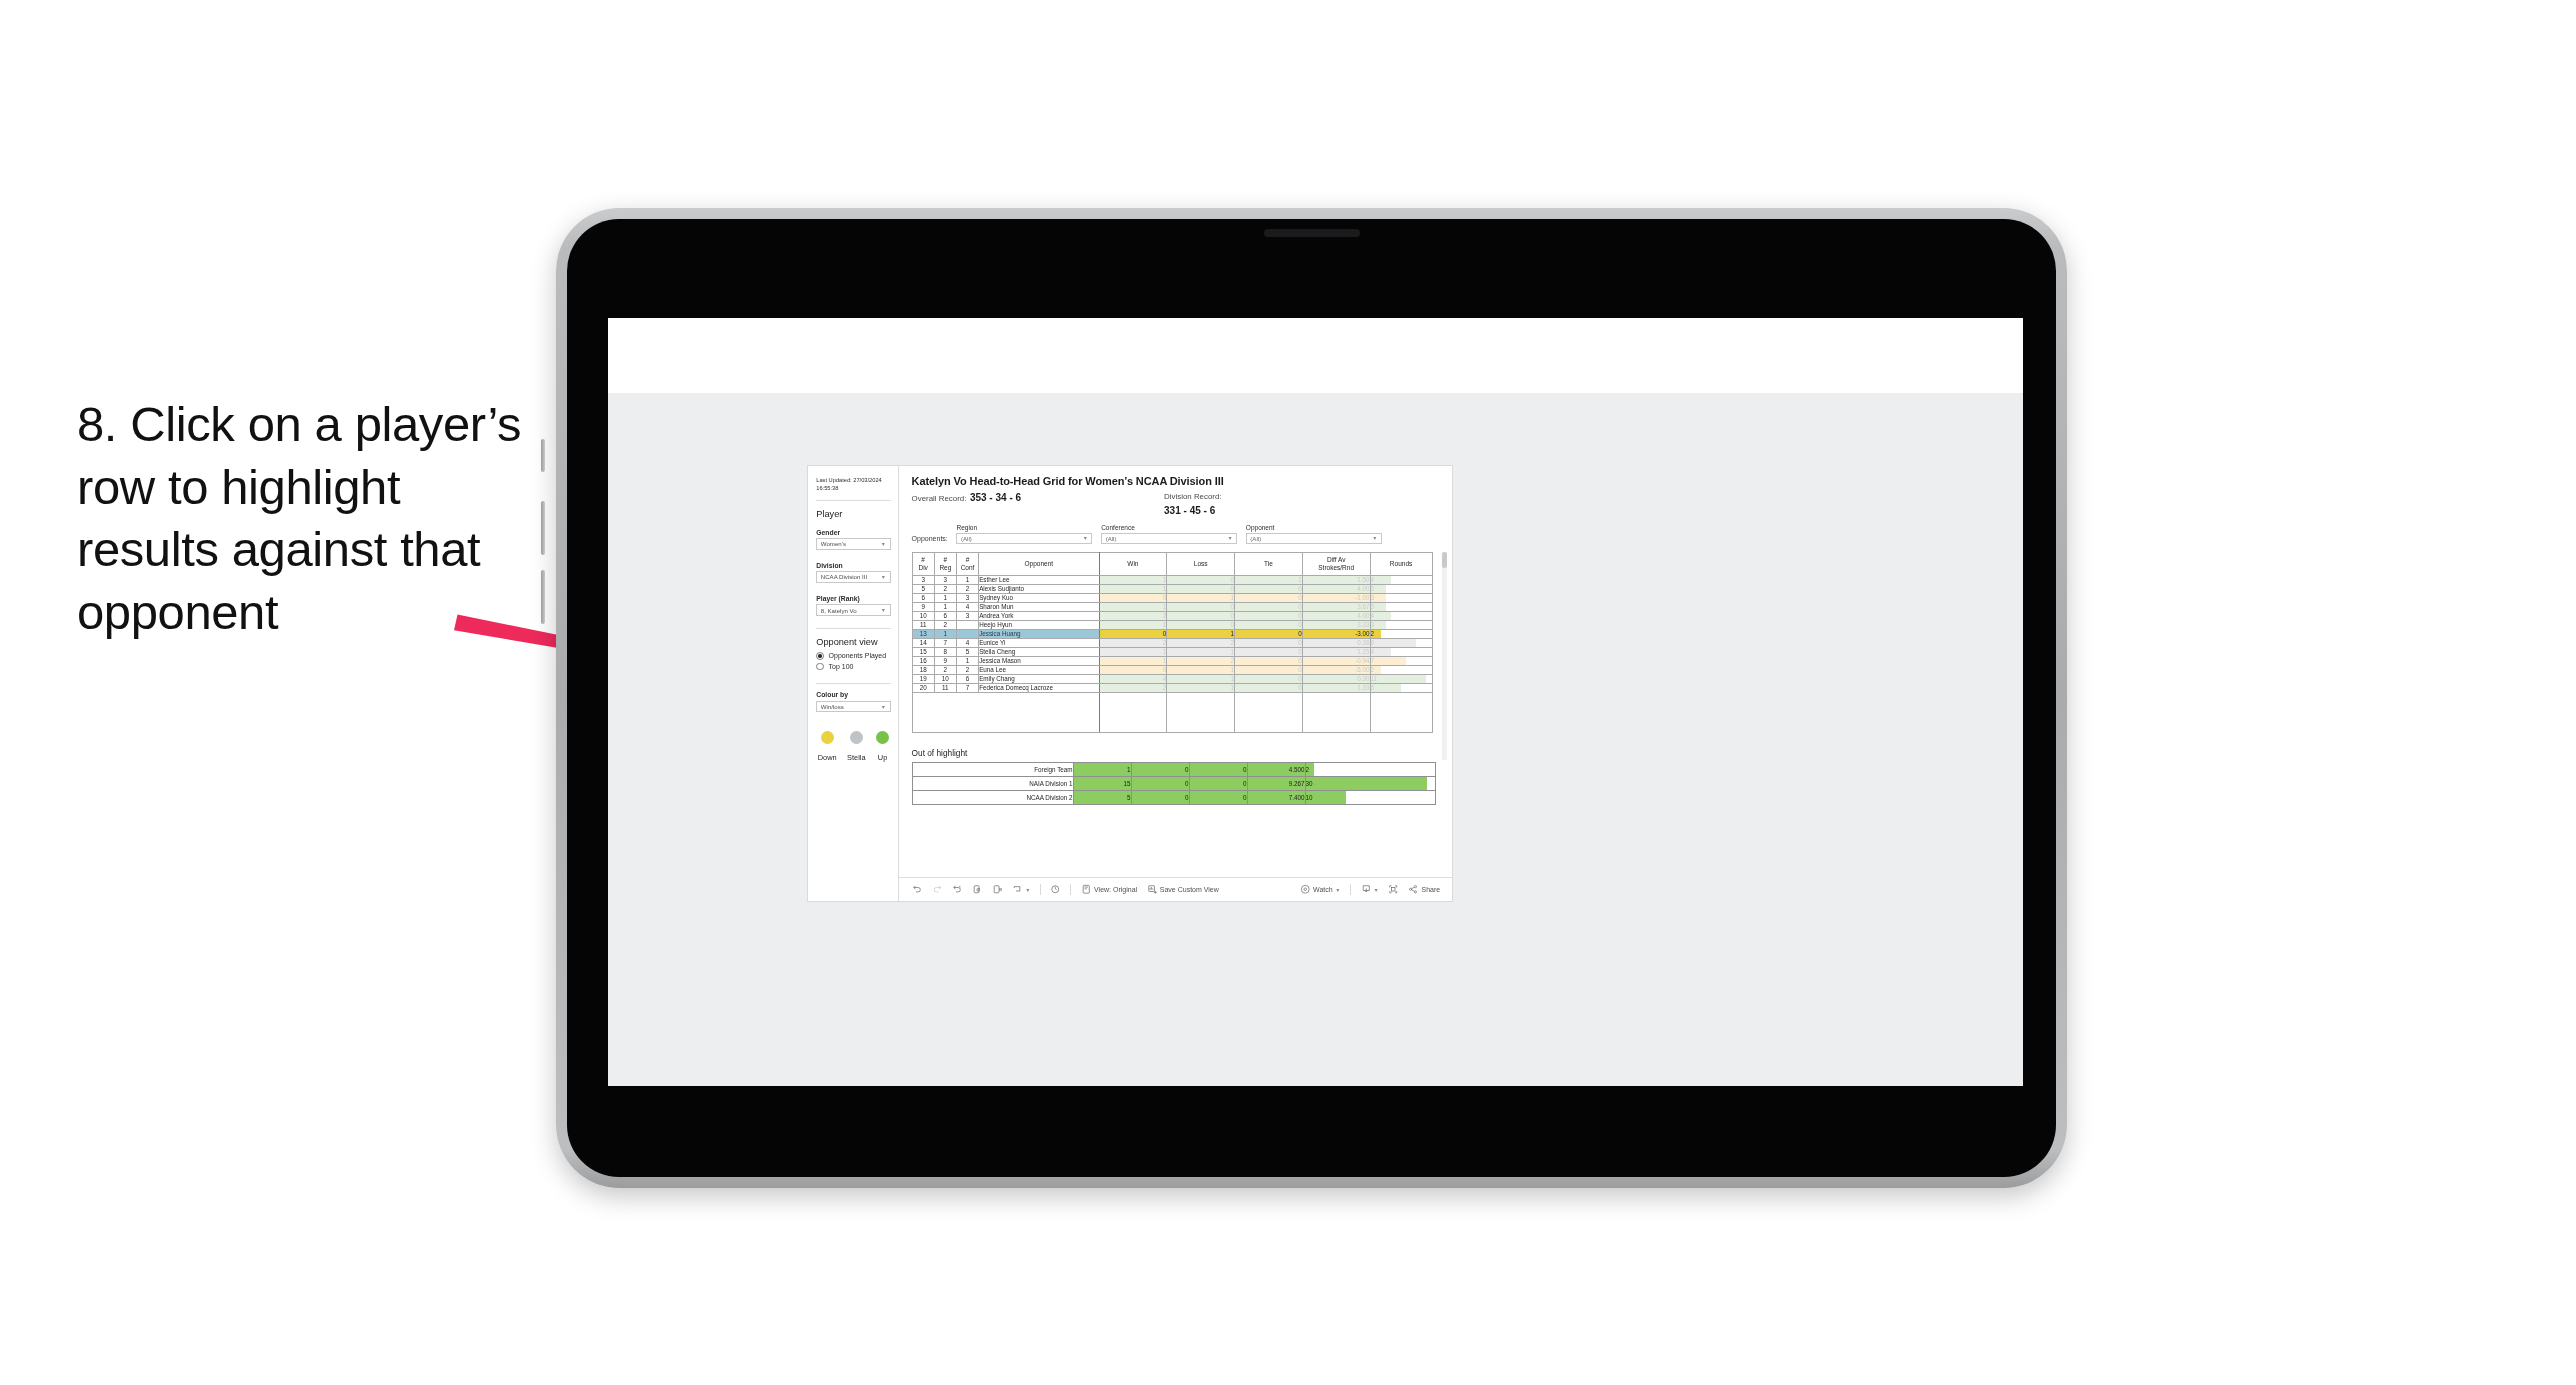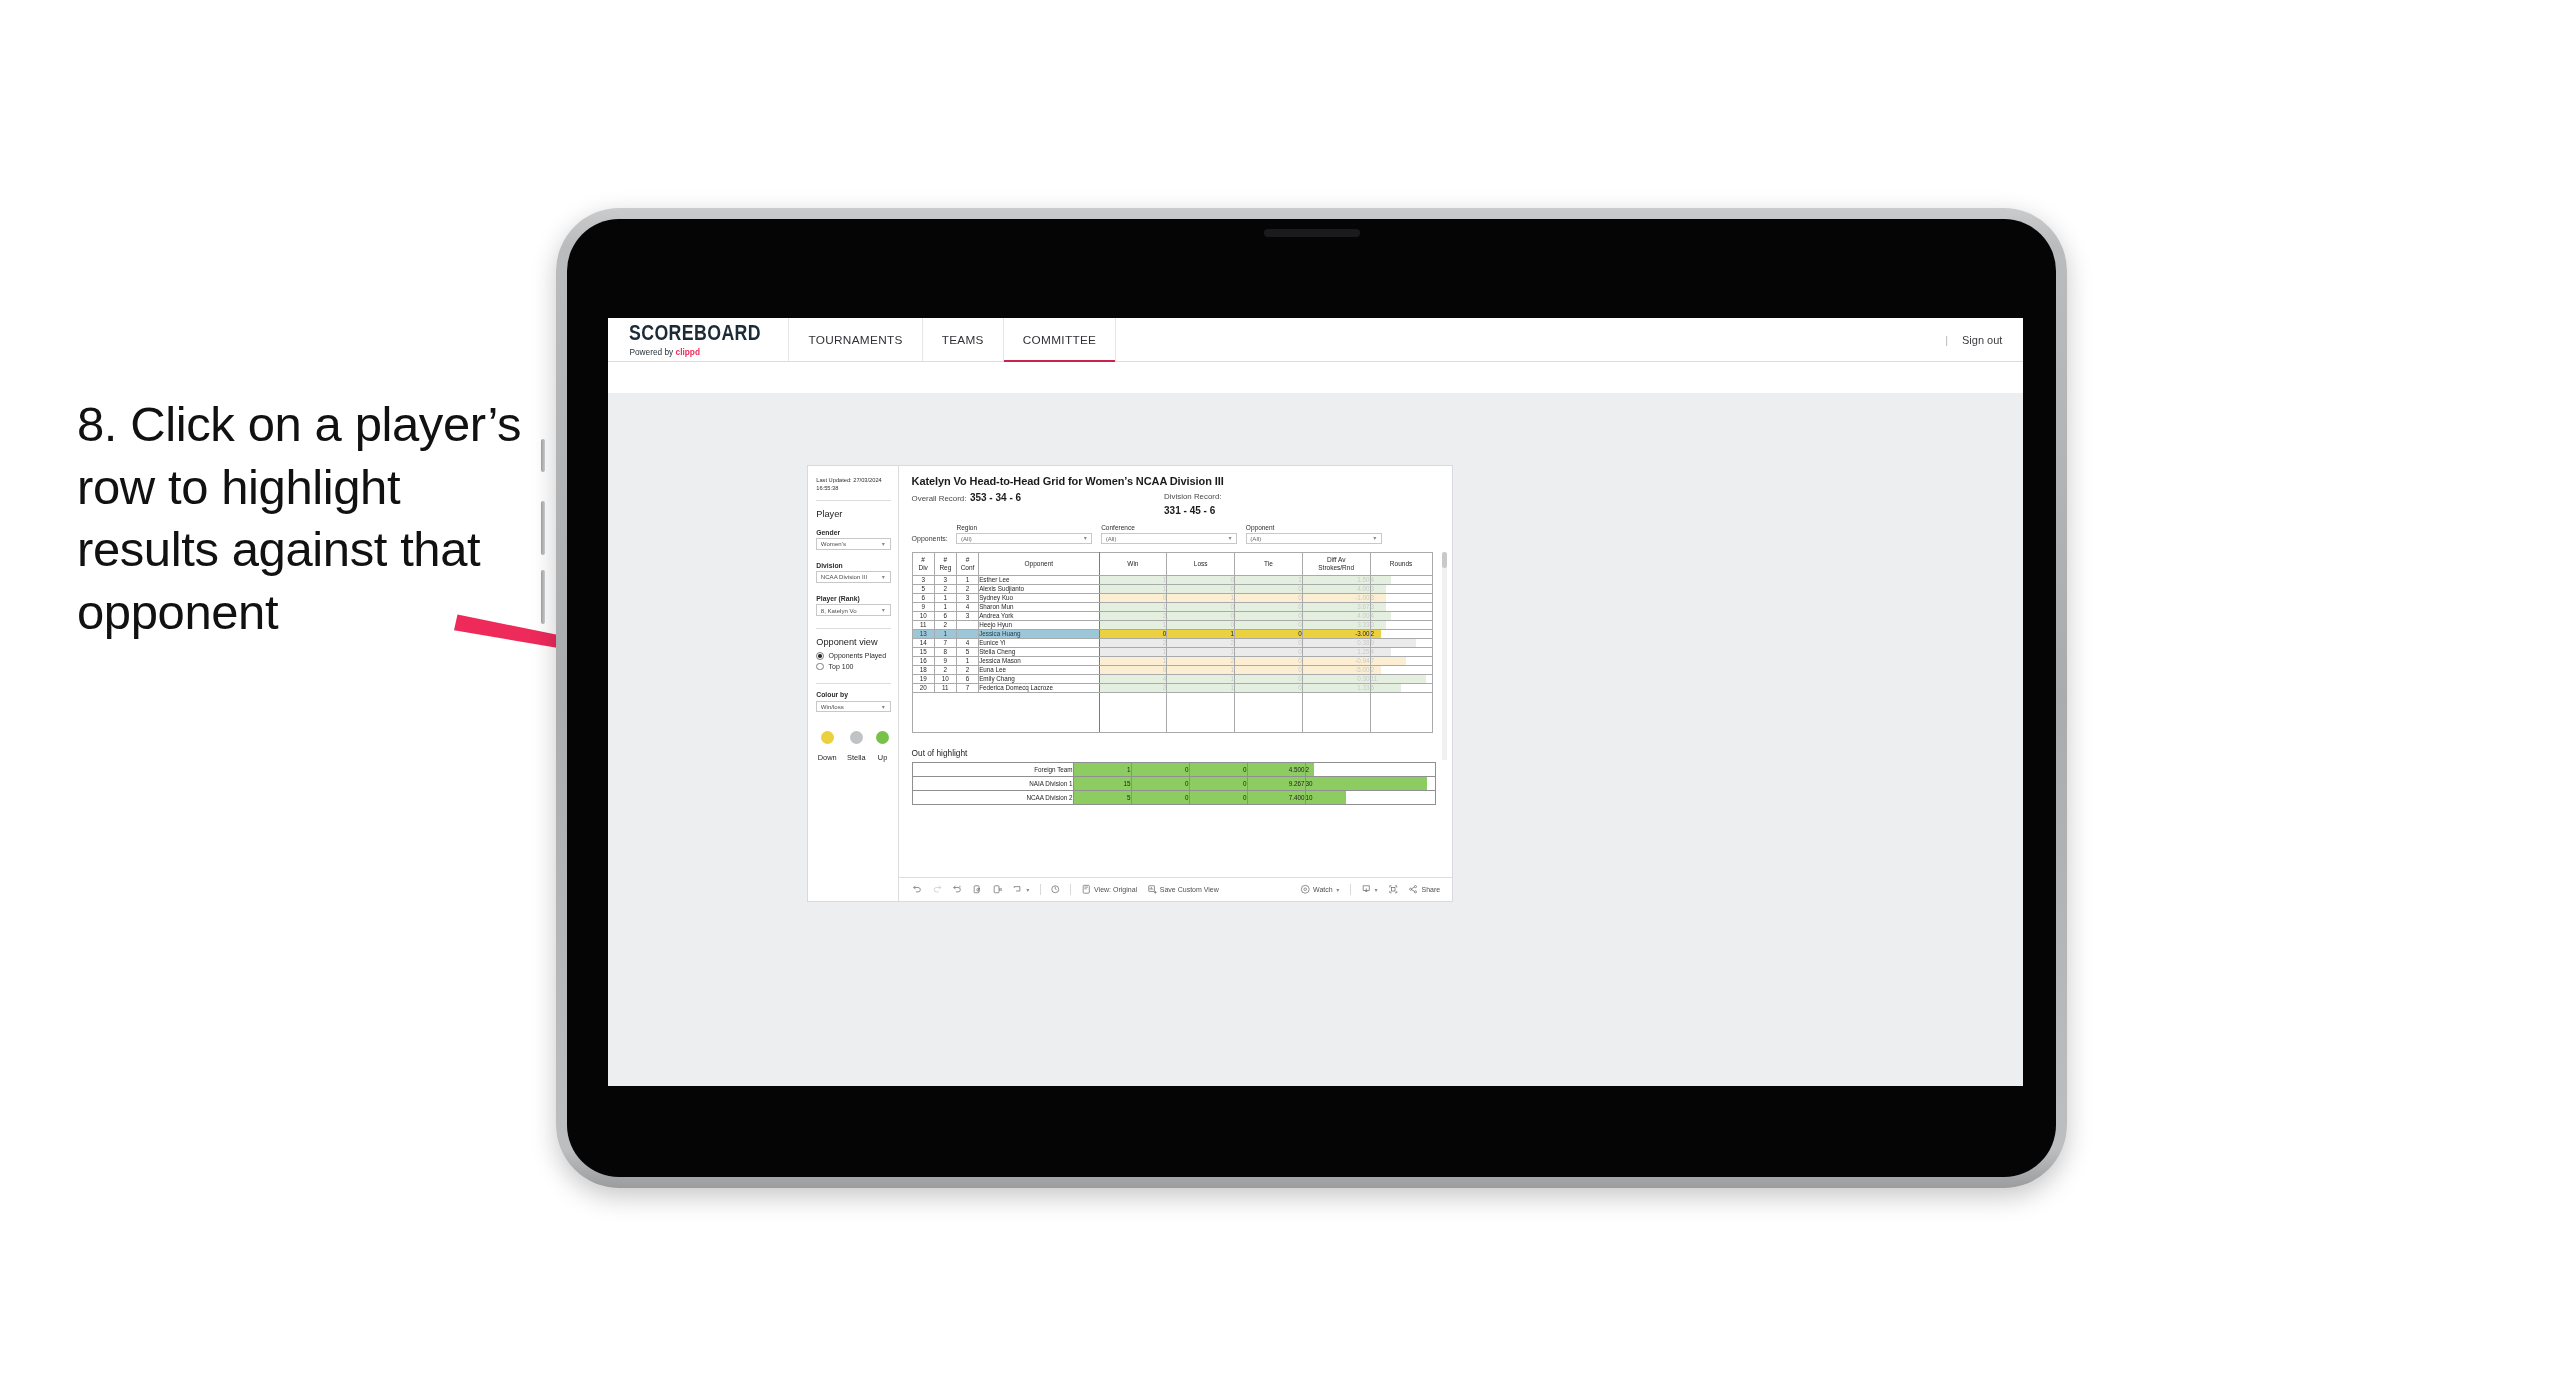--- a/index.html
+++ b/index.html
@@ -232,35 +232,20 @@
 <div id="tablet">
   <div class="side-btn" style="top:231px;height:33px;"></div>
   <div class="side-btn" style="top:293px;height:54px;"></div>
   <div class="side-btn" style="top:362px;height:54px;"></div>
 
   <div id="tablet-inner">
     <div id="camera"></div>
 
     <div id="screen">
 
-      <div id="topnav">
-        <div id="logo-wrap">
-          <div id="logo-main">SCOREBOARD</div>
-          <div id="logo-sub">
-            <span>Powered by </span><b>clippd</b>
-          </div>
-        </div>
-        <div class="topnav-item">TOURNAMENTS</div>
-        <div class="topnav-item">TEAMS</div>
-        <div class="topnav-item active">COMMITTEE</div>
-        <div id="topnav-right">
-          <span class="divider">|</span>
-          <span>Sign out</span>
-        </div>
-      </div>
 
 
       <div id="canvas">
         <div id="viz">
 
           <div id="panel">
             <div id="lastup">Last Updated: 27/03/2024 16:55:38</div>
             <div class="hr"></div>
 
             <div class="panel-title">Player</div>

